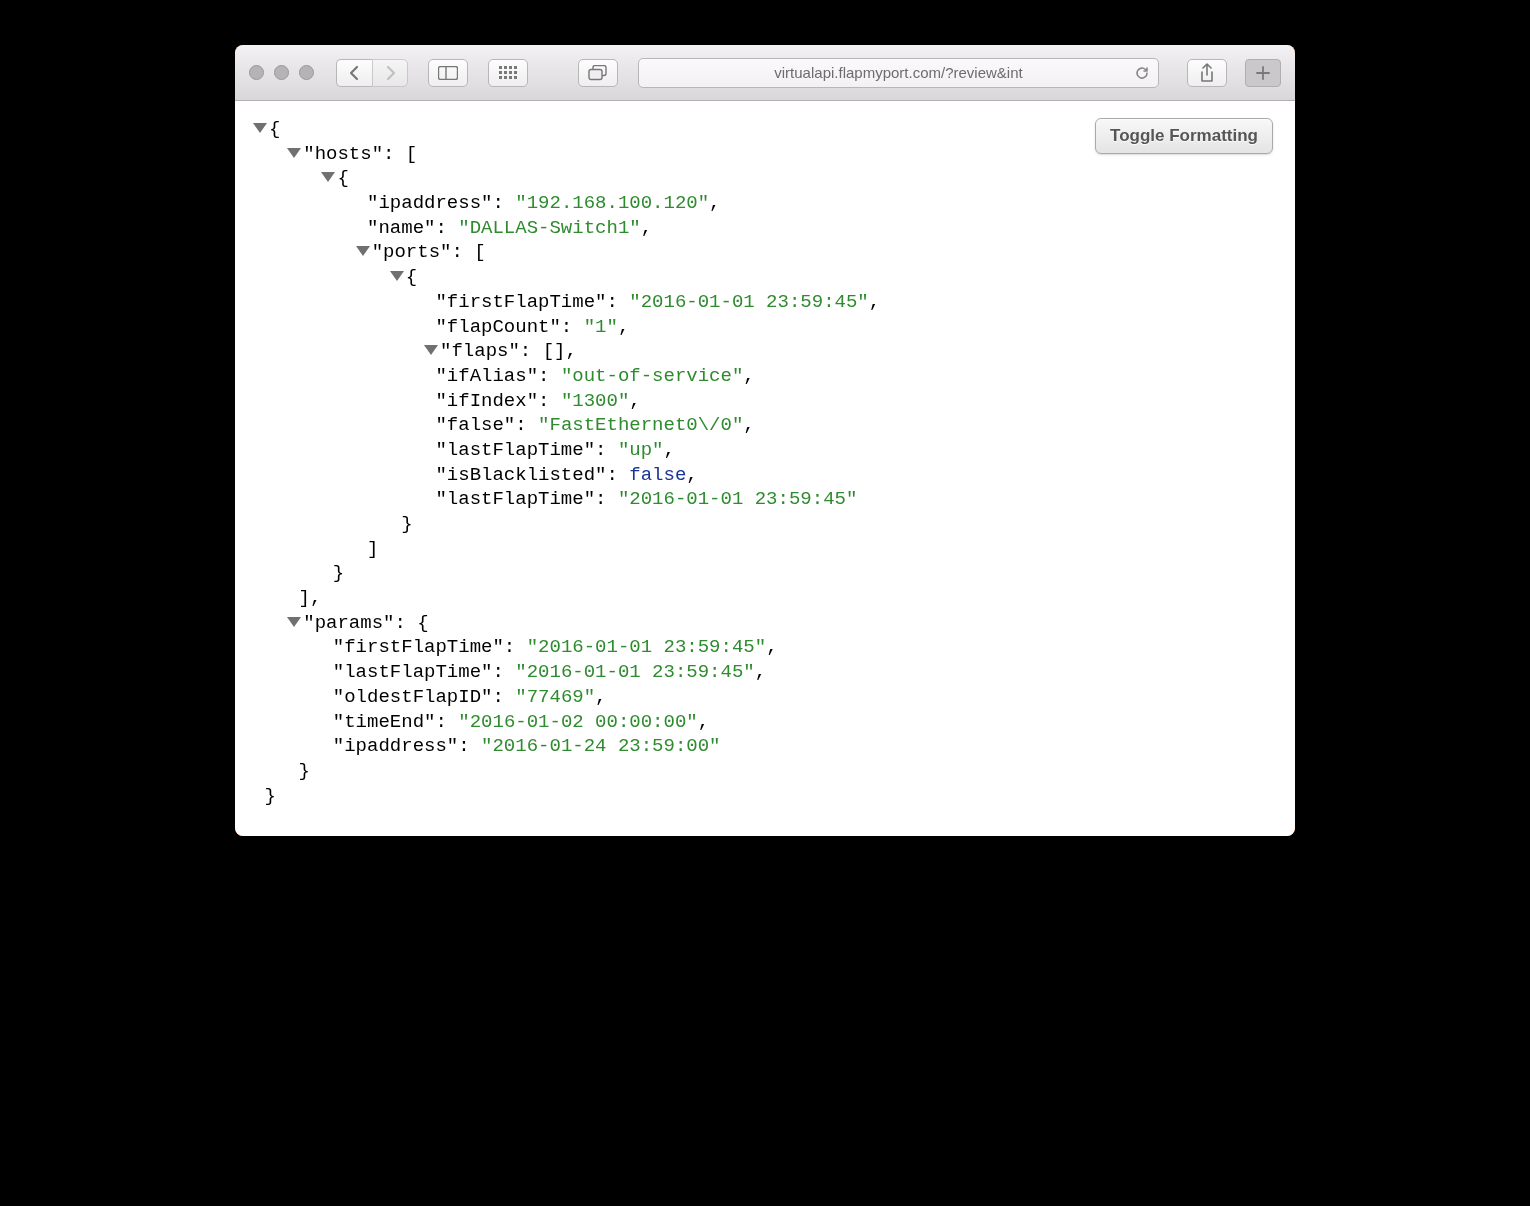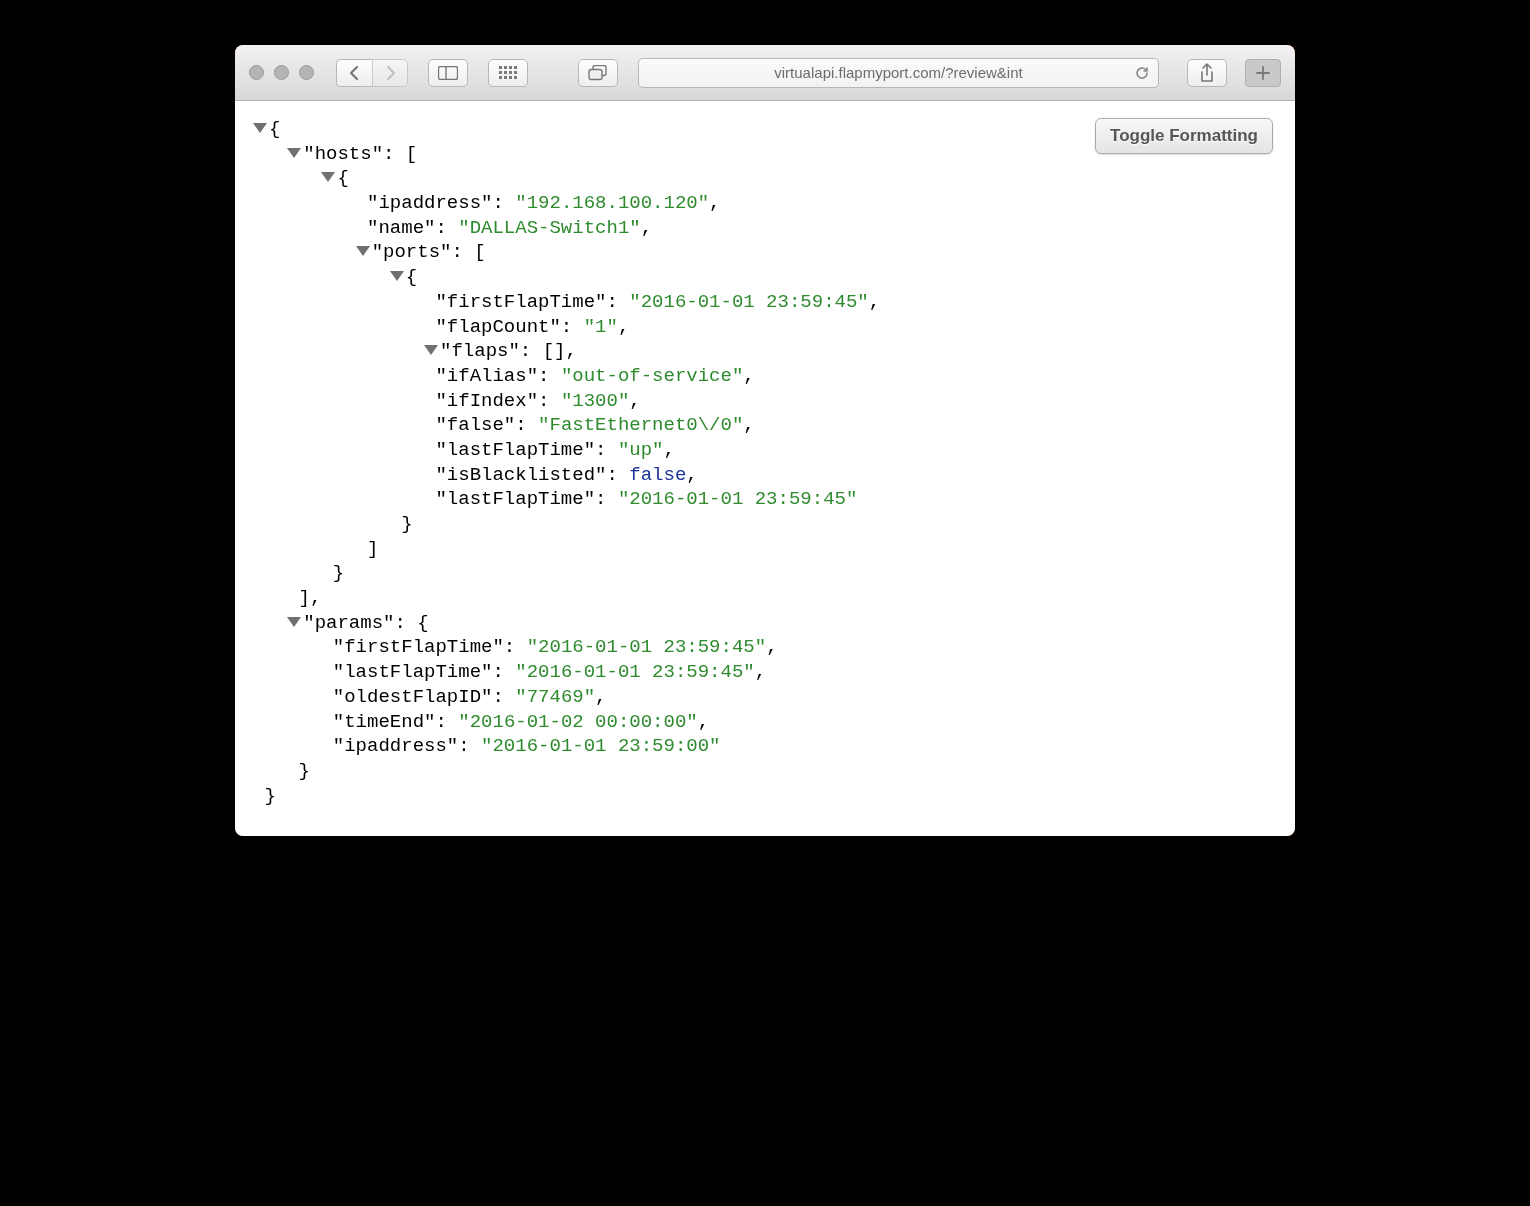--- a/index.html
+++ b/index.html
@@ -238,17 +238,17 @@
                 "<span class="k">lastFlapTime</span>": <span class="s">"<span>2016-01-01 23:59:45</span>"</span>
              }
           ]
        }
     ],
    <span class="disclosure"></span>"<span class="k">params</span>": {
        "<span class="k">firstFlapTime</span>": <span class="s">"<span>2016-01-01 23:59:45</span>"</span>,
        "<span class="k">lastFlapTime</span>": <span class="s">"<span>2016-01-01 23:59:45</span>"</span>,
        "<span class="k">oldestFlapID</span>": <span class="s">"<span>77469</span>"</span>,
        "<span class="k">timeEnd</span>": <span class="s">"<span>2016-01-02 00:00:00</span>"</span>,
-       "<span class="k">ipaddress</span>": <span class="s">"<span>2016-01-01 23:59:00</span>"</span>
+       "<span class="k">ipaddress</span>": <span class="s">"<span>2016-01-24 23:59:00</span>"</span>
     }
  }</div>
   </div>
 </div>
 
 </body></html>

